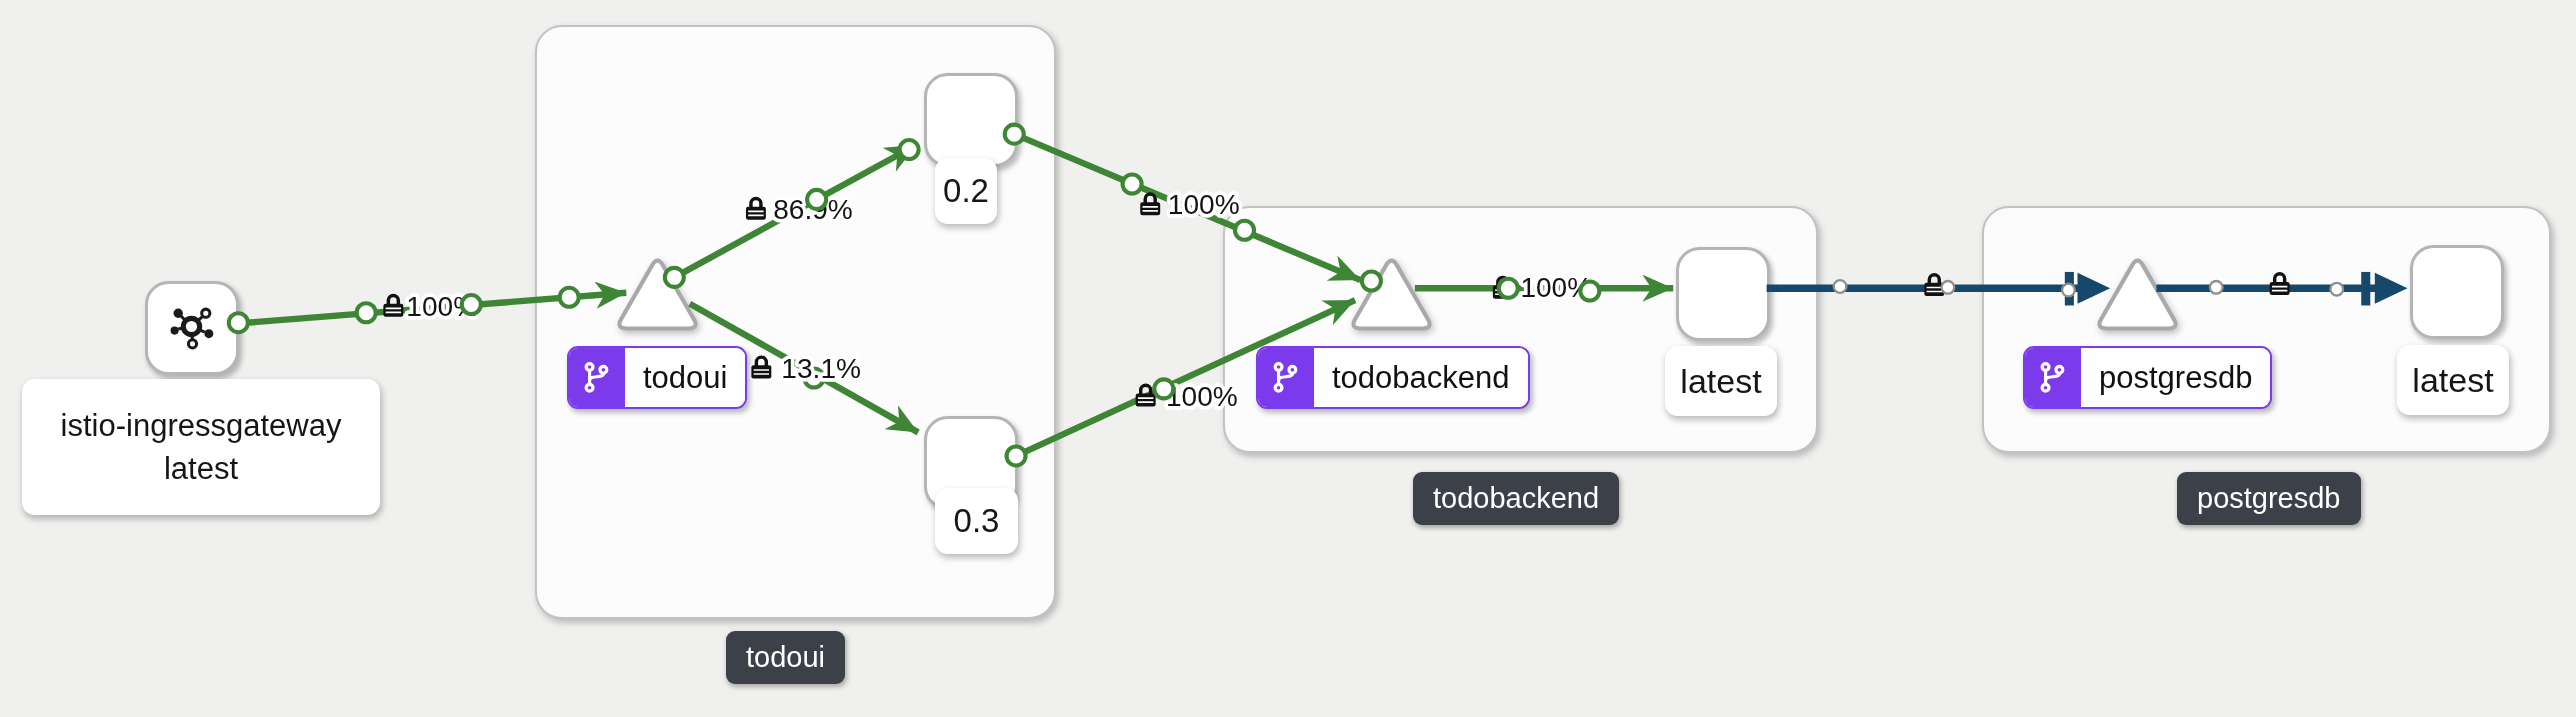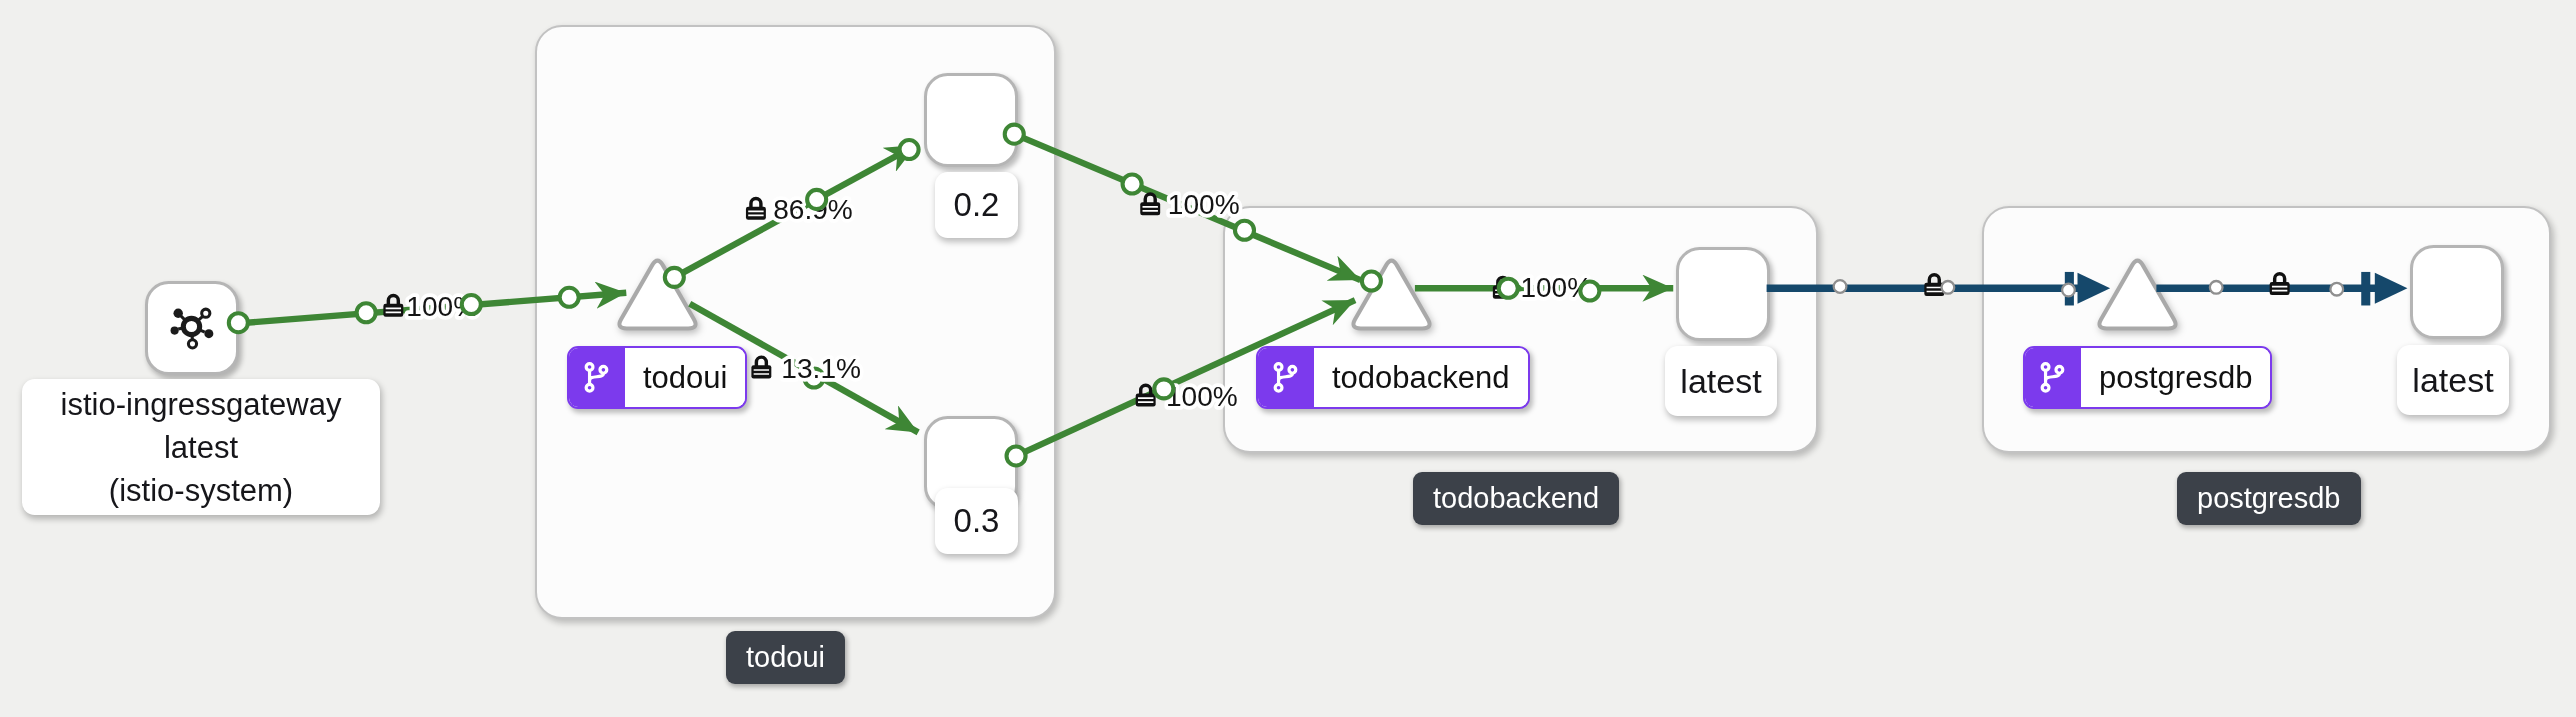--- a/index.html
+++ b/index.html
@@ -155,24 +155,23 @@
       <circle cx="2148" cy="317" r="7"></circle>
       <circle cx="2281" cy="320" r="7"></circle>
       <circle cx="2444" cy="317" r="7"></circle>
       <circle cx="2577" cy="319" r="7"></circle>
     </g>
   </svg>
 
   <div class="node-label gw-label" style="left:22px;top:379px;width:358px;height:136px;flex-direction:column;">
     <div>istio-ingressgateway</div>
     <div>latest</div>
-    <div>(istio-system)</div>
-  </div>
-
-  <div class="node-label version-label" style="left:935px;top:172px;width:83px;height:66px;text-align:center;">0.2</div>
+  </div>
+
+  <div class="node-label version-label" style="left:935px;top:158px;width:62px;height:66px;text-align:center;">0.2</div>
   <div class="node-label version-label" style="left:935px;top:488px;width:83px;height:66px;">0.3</div>
   <div class="node-label latest-label" style="left:1665px;top:346px;width:112px;height:70px;">latest</div>
   <div class="node-label latest-label" style="left:2397px;top:345px;width:112px;height:70px;">latest</div>
 
   <div class="app-badge" style="left:567px;top:346px;">
     <span class="icon-seg">
       <svg width="34" height="34" viewBox="0 0 32 32">
         <g stroke="#ffffff" stroke-width="3" fill="none" stroke-linecap="round">
           <circle cx="9" cy="5.6" r="3.2"></circle>
           <circle cx="22" cy="8.3" r="3.2"></circle>

